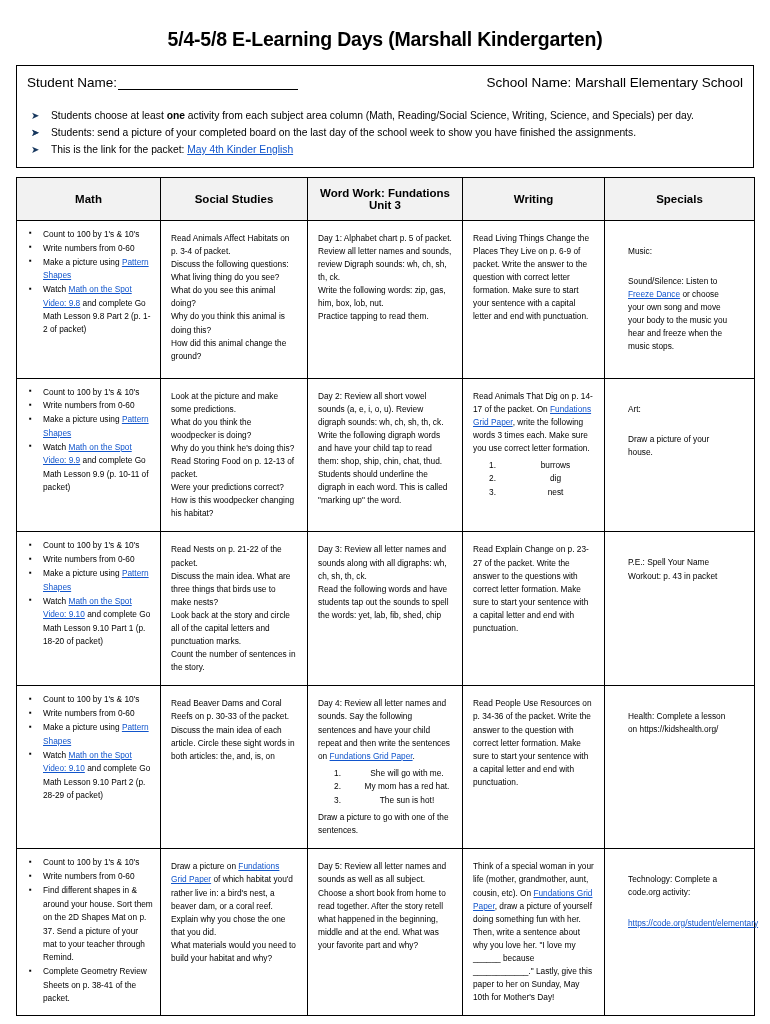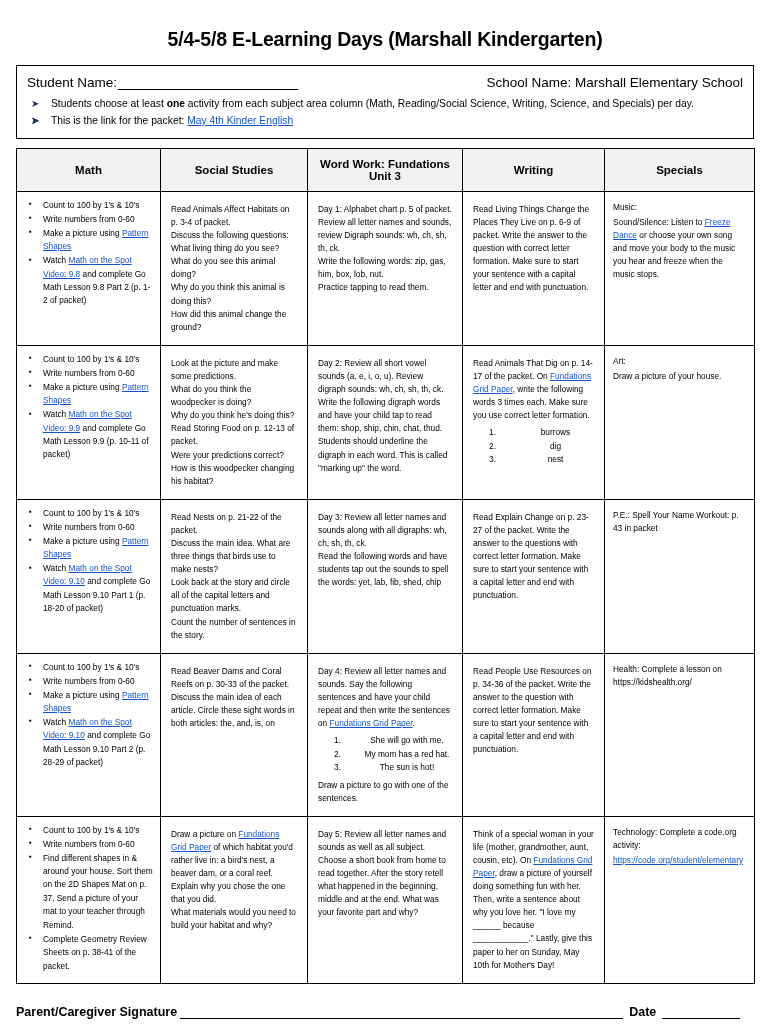--- a/index.html
+++ b/index.html
@@ -35,21 +35,21 @@
   
   .header-box {
     border: 1.3px solid #000;
     padding: 9px 10px 8px 10px;
     box-sizing: border-box;
   }
   .name-row {
     display: flex;
     align-items: center;
     justify-content: space-between;
-    margin-bottom: 6px;
+    margin-bottom: 18px;
   }
   .name-left {
     display: flex;
     align-items: flex-end;
     font-size: 13.5px;
     white-space: nowrap;
   }
   .name-label { font-size: 13.5px; }
   .name-blank {
     display: inline-block;
@@ -157,21 +157,21 @@
     content: counter(numlist) ".";
     position: absolute;
     left: 20px;
     top: 0;
   }
   td.specials-cell {
     font-size: 10.5px;
     line-height: 1.5;
     padding: 8px 8px;
   }
-  td.specials-cell .para { margin: 2px; }
+  td.specials-cell .para { margin: 17px; }
   
   .footer {
     margin-top: 21px;
     display: flex;
     align-items: flex-end;
     font-size: 12.5px;
   }
   .footer .sig-label { white-space: nowrap; font-weight: bold; }
   .footer .sig-blank {
     display: inline-block;
@@ -206,20 +206,21 @@
     <ul class="instructions">
       <li>
         <span class="arrow">➤</span>
         <span>Students choose at least </span><span class="bold-inline">one</span><span> activity from each subject area column (Math, Reading/Social Science, Writing, Science, and Specials) per day.</span>
       </li>
       <li>
         <span class="arrow">➤</span>
       </li>
       <li>
         <span class="arrow">➤</span>
+        <span>Students: send a picture of your completed board on the last day of the school week to show you have finished the assignments.</span>
       </li>
       <li>
         <span class="arrow">➤</span>
         <span>This is the link for the packet: </span><a class="link" href="#">May 4th Kinder English</a>
       </li>
     </ul>
   </div>
 
   <table class="board">
     <colgroup>

